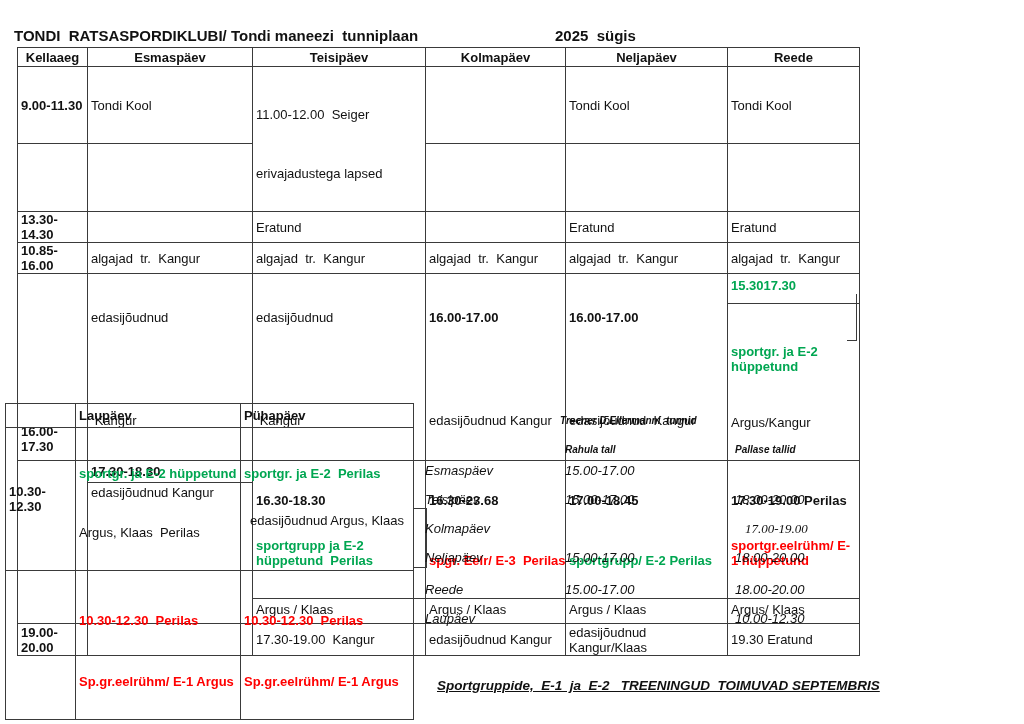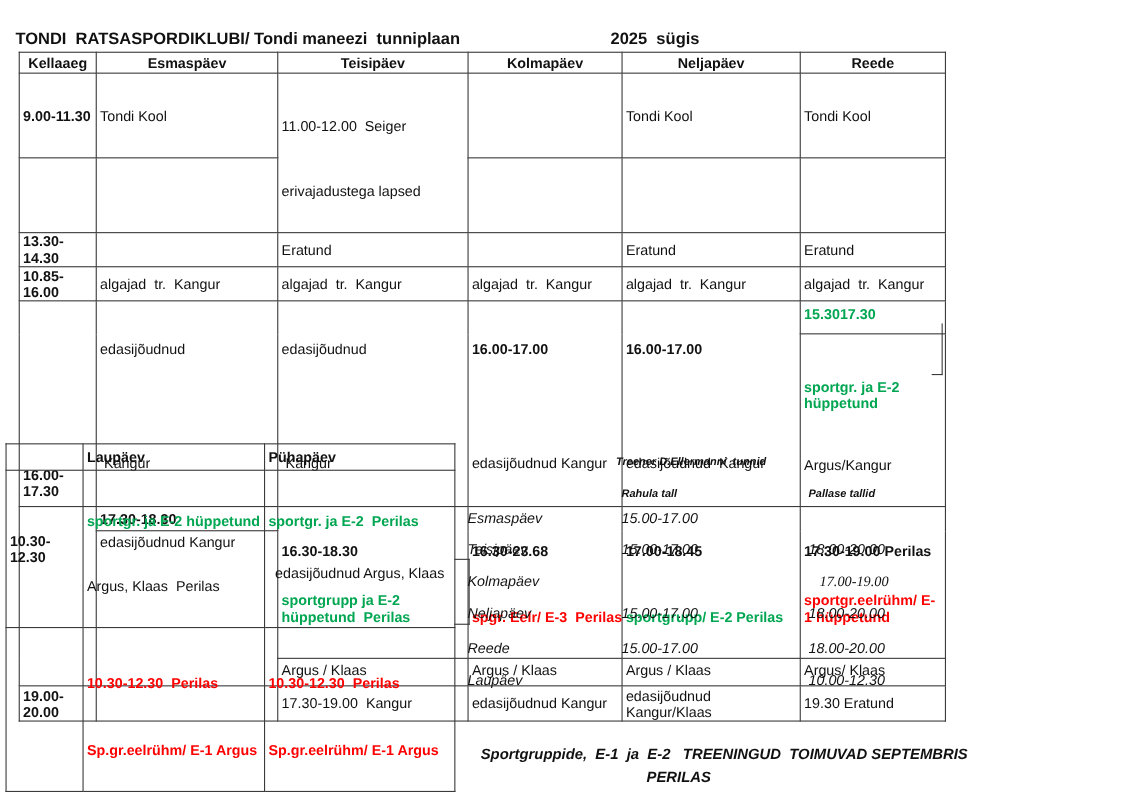--- a/index.html
+++ b/index.html
@@ -10,21 +10,21 @@
   table.grid{position:absolute;border-collapse:collapse;table-layout:fixed;}
   table.grid td{border:1px solid #3a3a3a;padding:0 3px;font-size:13px;line-height:15px;vertical-align:top;white-space:pre-wrap;}
   .b{font-weight:bold;}
   .c{text-align:center;}
   .vm{vertical-align:middle !important;}
   .vb{vertical-align:bottom !important;}
   .green{color:#00A651;font-weight:bold;}
   .red{color:#FF0000;font-weight:bold;}
   .line{display:block;}
   .nw{white-space:pre;}
-  .it{font-style:italic;}
+  .it{font-style:italic;text-decoration:underline;}
   .trow{position:absolute;left:425px;width:440px;height:16px;font-size:13px;font-style:italic;}
   .trow span{position:absolute;top:0;white-space:pre;}
   .t-day{left:0;}
   .t-rahula{left:140;}
   .t-rahula{left:140px;}
   .t-pallase{left:310px;}
   .t-pallase.indent{left:320px;font-family:Liberation Serif, serif;}
   .thead{font-size:10px;font-style:italic;font-weight:bold;white-space:pre;}
 </style>
 </head>
@@ -224,15 +224,14 @@
     <span class="t-rahula">15.00-17.00</span>
     <span class="t-pallase">18.00-20.00</span>
   </div>
   <div class="trow" style="top:611px;">
     <span class="t-day">Laupäev</span>
     <span class="t-rahula"></span>
     <span class="t-pallase">10.00-12.30</span>
   </div>
 
   <div class="abs it b" style="left:437px;top:678px;width:430px;font-size:13.5px;white-space:pre;">Sportgruppide,  E-1  ja  E-2   TREENINGUD  TOIMUVAD SEPTEMBRIS</div>
-  <div class="abs it b" style="left:437px;top:699px;width:360px;font-size:13.5px;text-align:center;">PERILAS</div>
 
 </div>
 
 </body></html>

